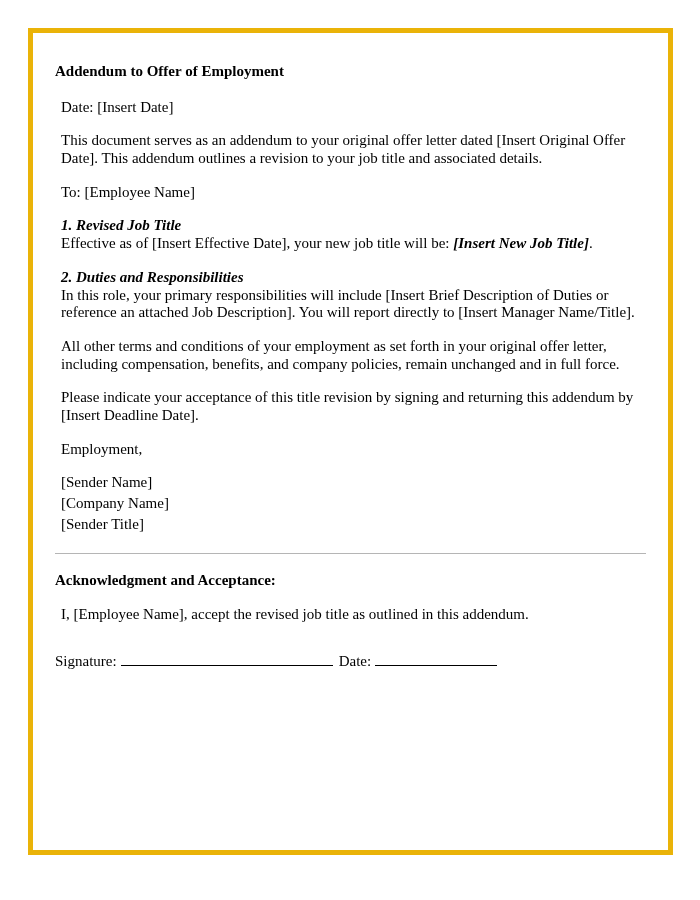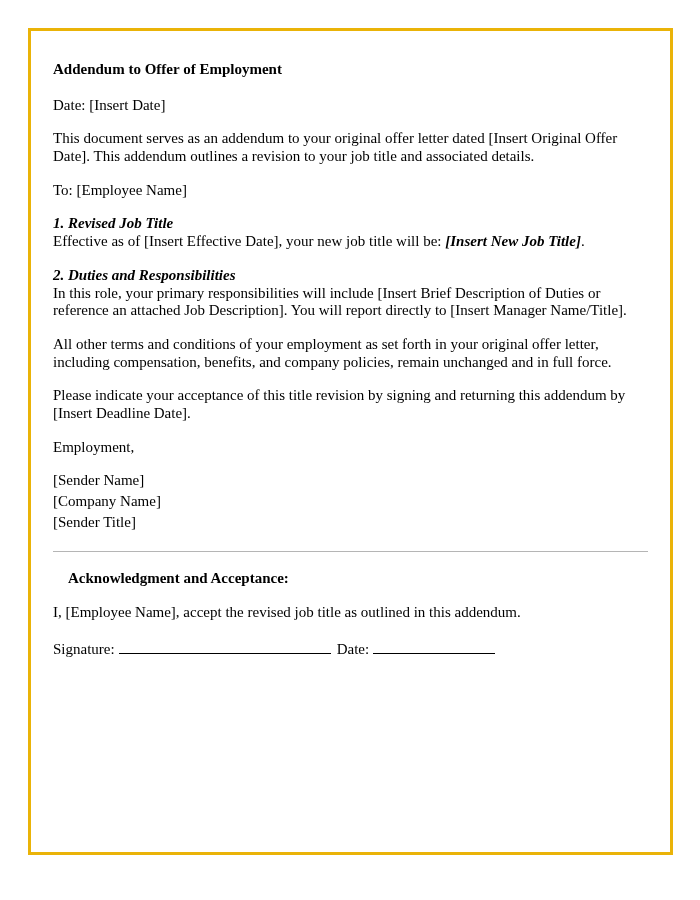--- a/index.html
+++ b/index.html
@@ -11,53 +11,53 @@
     height: 900px;
     font-family: "Liberation Serif", "DejaVu Serif", serif;
     color: #000000;
   }
   .page {
     position: absolute;
     left: 28px;
     top: 28px;
     width: 645px;
     height: 827px;
-    border: 3px solid #eab308;
+    border: 5px solid #eab308;
     background: #ffffff;
     padding: 20px 22px;
   }
   .doc {
     font-size: 15px;
     line-height: 1.18;
   }
   .doc p, .doc .block {
-    margin: 0 0 16px 0;
+    margin: 0 0 16px 6px;
   }
   .title {
     font-weight: bold;
     margin: 10px 0 18px 0;
     font-size: 15px;
   }
   .sec-heading {
     font-weight: bold;
     font-style: italic;
   }
   b, strong { font-weight: bold; font-style: italic; }
   .sender-block div { margin: 0 0 3px 0; }
   .divider {
     border: none;
     border-top: 1px solid #b5b5b5;
     margin: 20px 0 18px 0;
   }
   .ack-heading {
     font-weight: bold;
-    margin: 0 0 16px 15px;
+    margin: 0 0 16px 0;
   }
   .sig-row {
-    margin-top: 18px;
+    margin-top: 28px;
     white-space: nowrap;
   }
   .sig-line {
     display: inline-block;
     border-bottom: 1px solid #000;
     height: 14px;
     vertical-align: baseline;
   }
   .sig-line.signature { width: 212px; margin: 0 6px 0 4px; }
   .sig-line.date { width: 122px; margin-left: 4px; }

